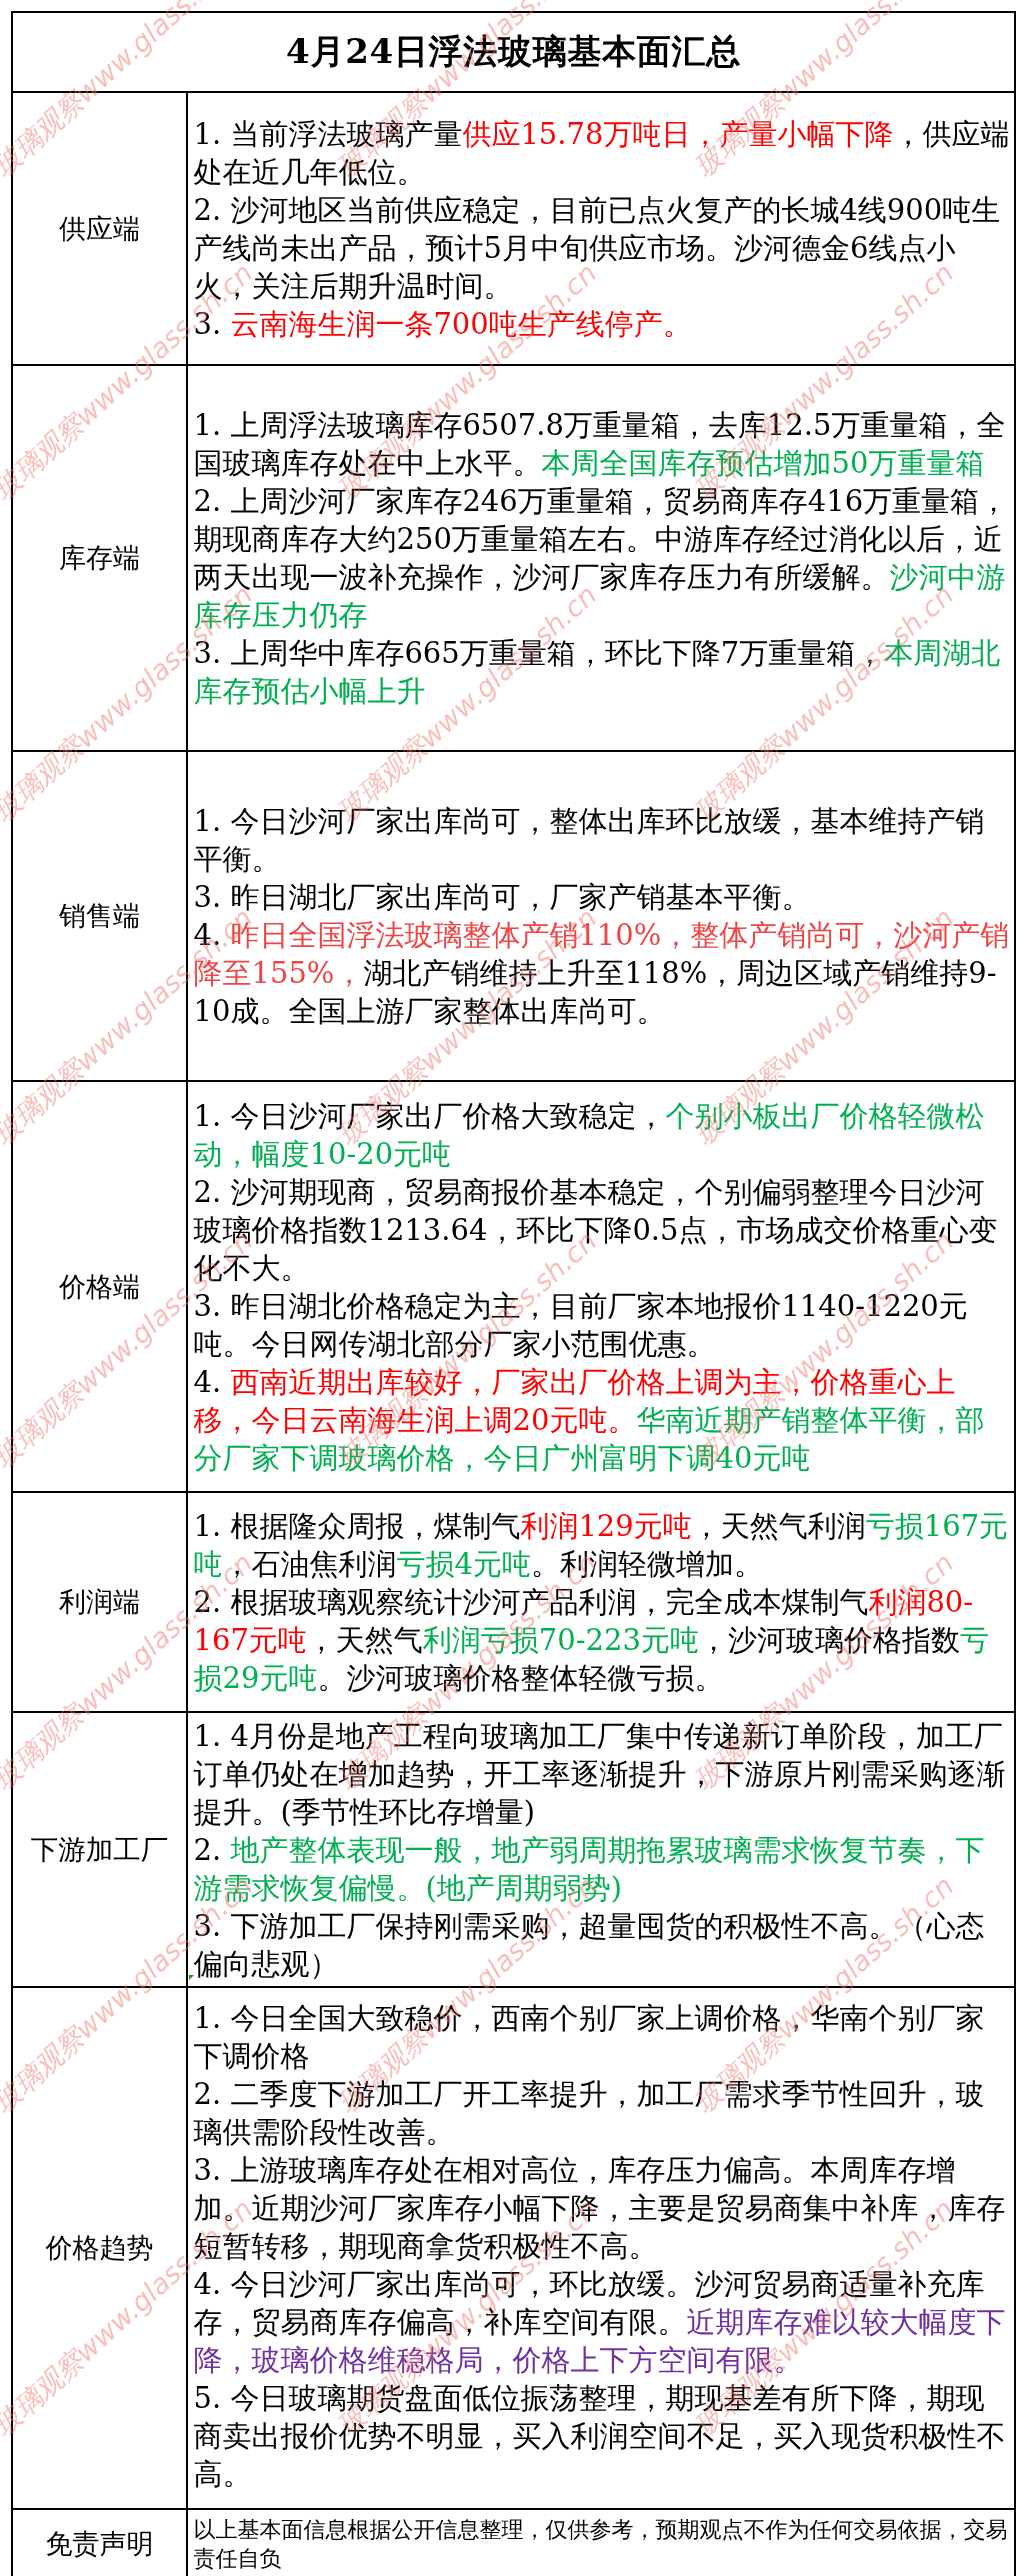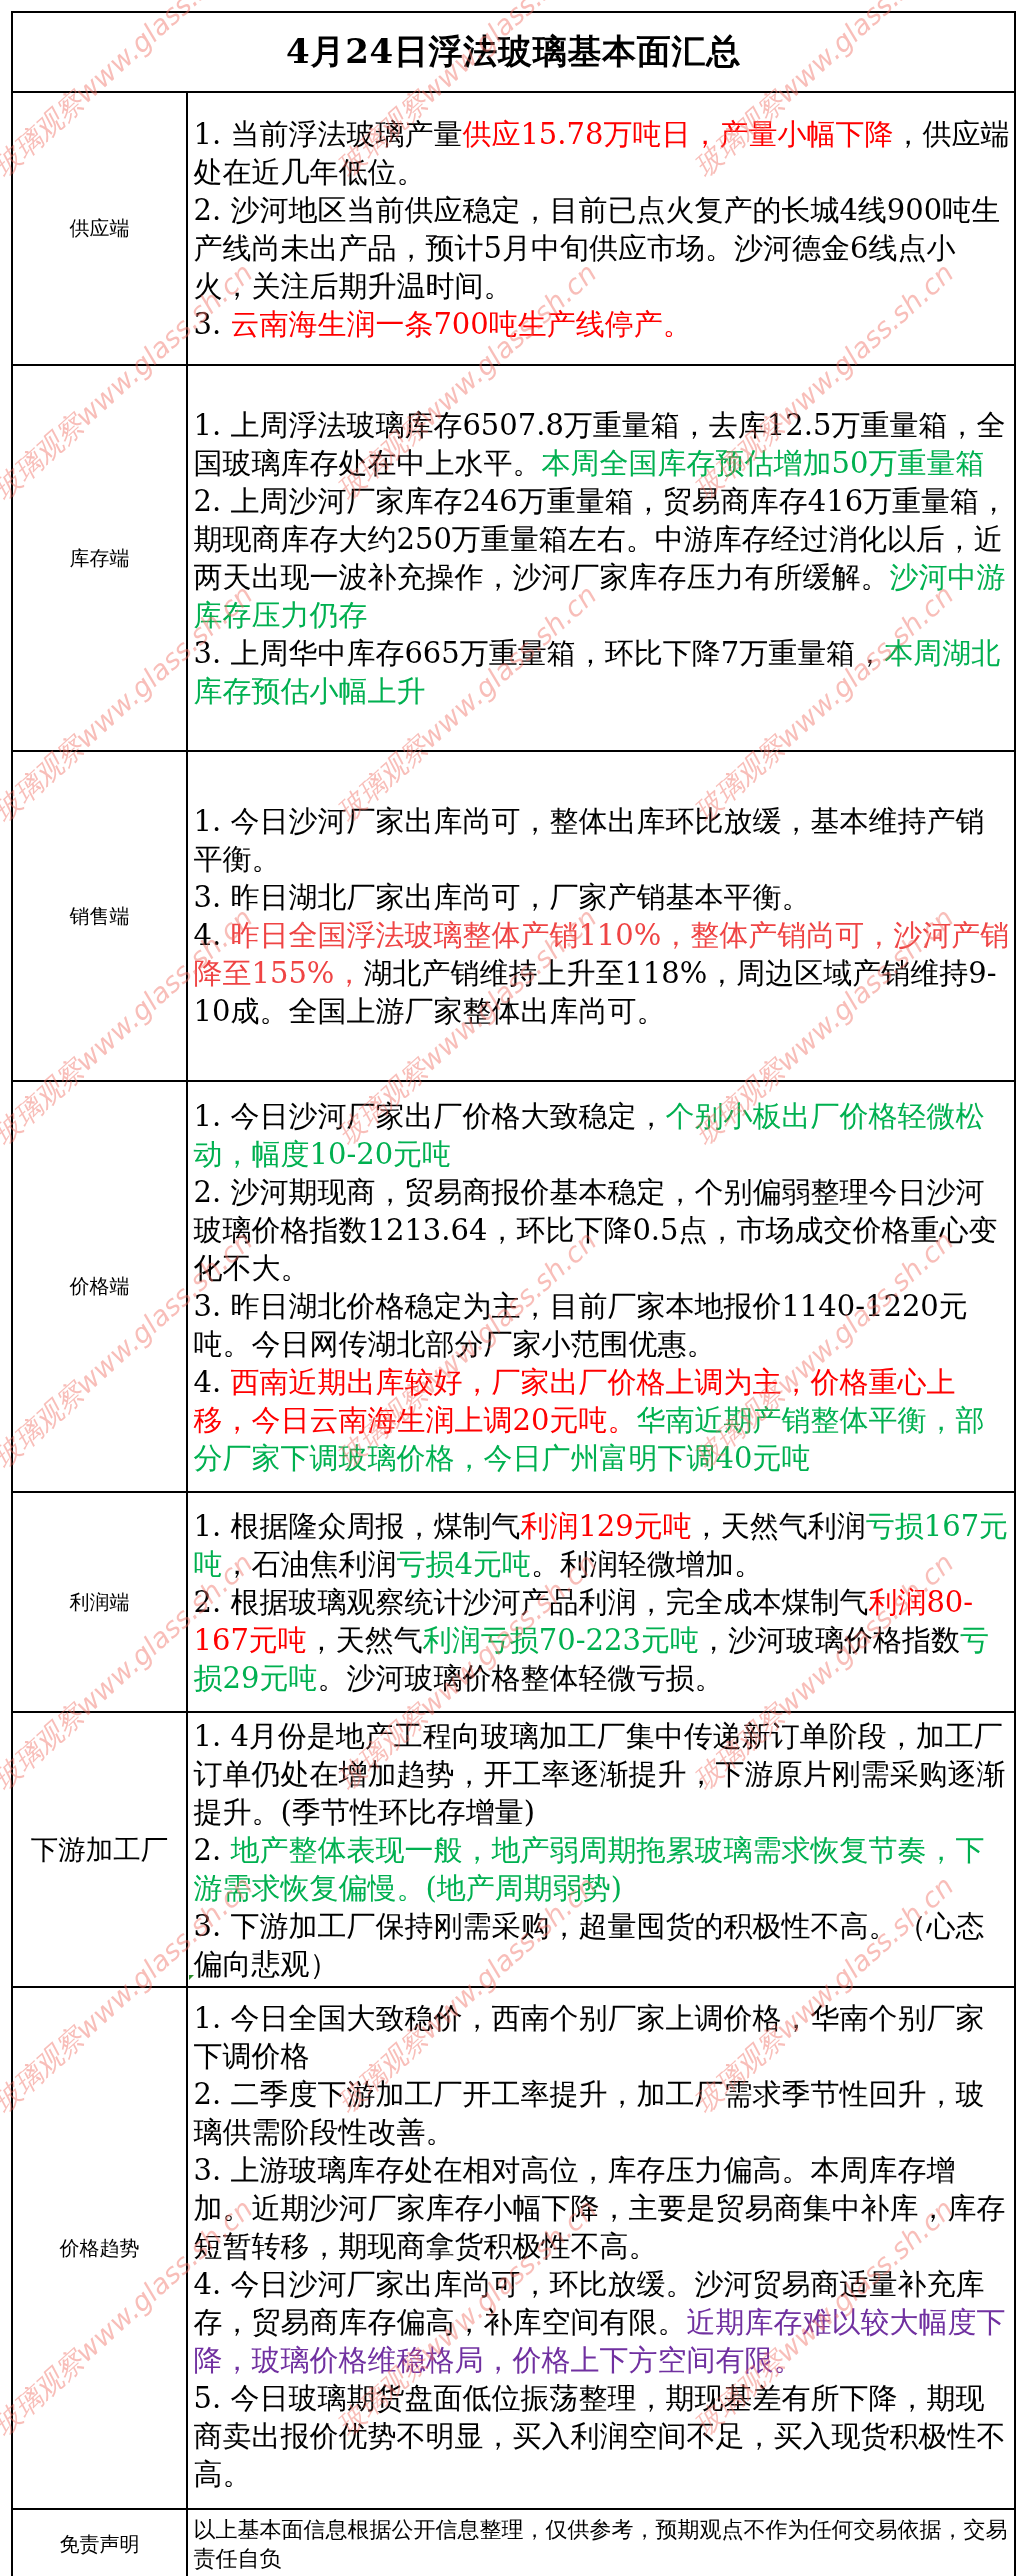--- a/index.html
+++ b/index.html
@@ -7,21 +7,21 @@
          font-family: "DejaVu Serif", "Liberation Serif", serif; color: #000; }
   .sheet { position: absolute; left: 11px; top: 11px; width: 1005px;
            border: 2.7px solid #000; box-sizing: border-box; }
   .title-row { height: 80px; border-bottom: 2.1px solid #000; box-sizing: border-box;
                display: flex; align-items: center; justify-content: center; }
   .title { font-size: 34px; font-weight: bold; letter-spacing: 0.7px; }
   .row { display: flex; border-bottom: 2.1px solid #000; box-sizing: border-box; overflow: hidden; }
   .row:last-child { border-bottom: none; }
   .label { width: 175px; flex: 0 0 175px; border-right: 2.1px solid #000; box-sizing: border-box;
            display: flex; align-items: center; justify-content: center;
-           font-size: 20px; white-space: nowrap; }
+           font-size: 27px; white-space: nowrap; }
   .label.small { font-size: 27.5px; }
   .content { flex: 1; padding: 2.7px 4.1px 2.7px 5.5px; box-sizing: border-box; font-size: 29px;
              line-height: 38px; display: flex; flex-direction: column; justify-content: center; }
   .content.top { justify-content: flex-start; padding-top: 11px; }
   .para { margin: 0; }
   .disclaimer { font-size: 22px; line-height: 29px; }
   .c-black { color: #000; }
   .c-red { color: #ff0000; }
   .c-pink { color: #ef4444; }
   .c-green { color: #00b050; margin-top: 21px; }

